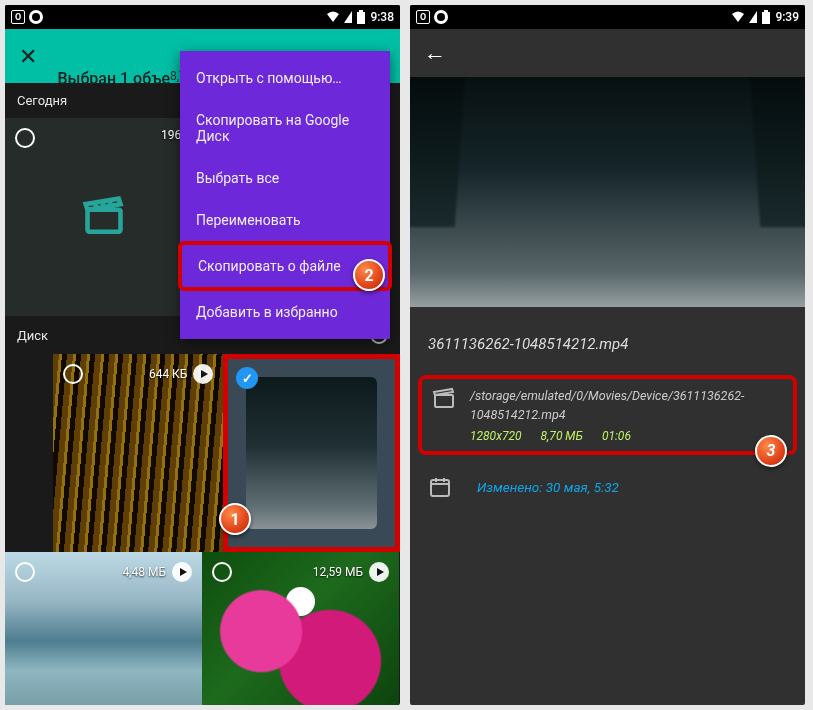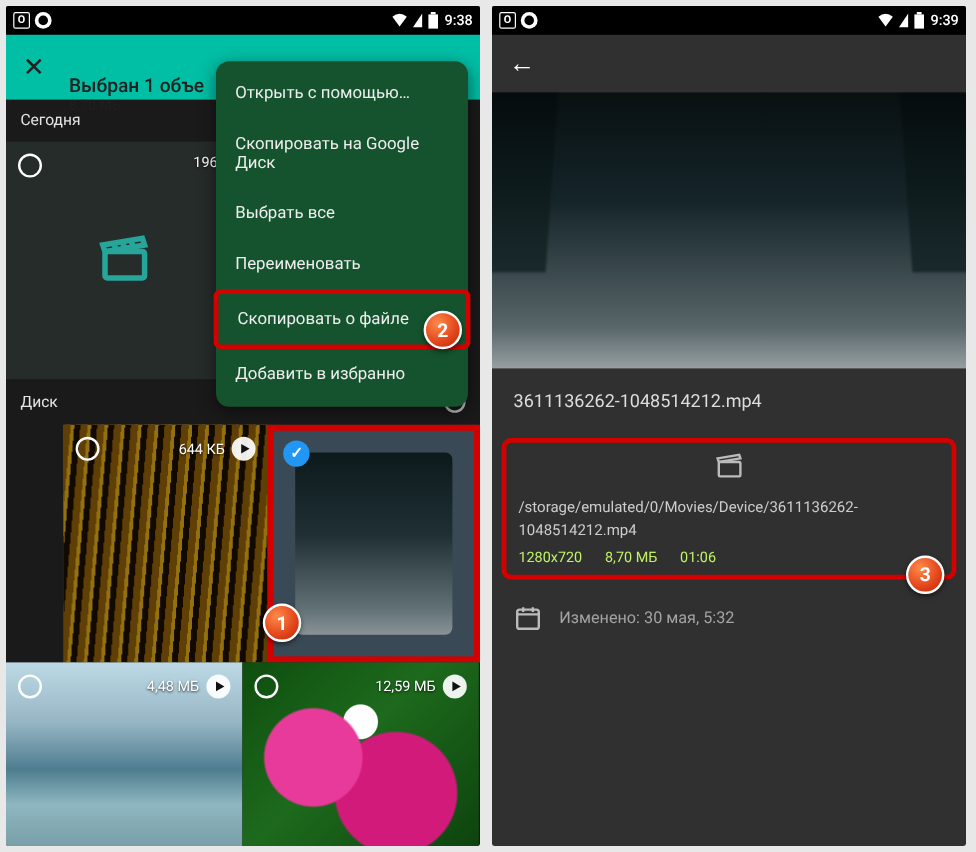--- a/index.html
+++ b/index.html
@@ -59,21 +59,21 @@
   .sel-header {
     height: 54px;
     background: #00BFA5;
     display: flex;
     align-items: center;
     padding: 0 14px;
     gap: 20px;
     color: #212121;
   }
   .sel-close { font-size: 22px; font-weight: 300; cursor: pointer; }
-  .sel-text { display: flex; flex-direction: column; margin-top: 44px; }
+  .sel-text { display: flex; flex-direction: row; margin-top: 44px; }
   .sel-main { font-size: 16px; font-weight: 500; }
   .sel-sub { font-size: 12px; opacity: .85; }
   
   .section-label {
     color: #e5e5e5;
     font-size: 13px;
     padding: 10px 12px;
     display: flex;
     justify-content: space-between;
     align-items: center;
@@ -160,22 +160,22 @@
       radial-gradient(circle at 30% 40%, #e83a9a 0 40px, transparent 42px),
       radial-gradient(circle at 65% 55%, #d11a7a 0 50px, transparent 52px),
       radial-gradient(circle at 50% 25%, #ffffff 0 14px, transparent 15px),
       linear-gradient(135deg, #0e4d0e 0%, #1d6a1d 40%, #0a3a0a 100%);
   }
   
   .ctx-menu {
     position: absolute;
     top: 46px; right: 10px;
     width: 210px;
-    background: #14532d;
-    border-radius: 11px;
+    background: #6d28d9;
+    border-radius: 1px;
     box-shadow: 0 4px 14px rgba(0,0,0,.5);
     padding: 6px 0;
     z-index: 30;
   }
   .ctx-item {
     padding: 13px 16px;
     color: #eee;
     font-size: 14px;
     cursor: pointer;
     position: relative;
@@ -216,42 +216,41 @@
   .hero::before, .hero::after {
     content: "";
     position: absolute;
     top: 0; bottom: 35%;
     width: 60px;
     background: linear-gradient(180deg, #050c0d 0%, #0d1a1c 50%, #1a2a2c 100%);
     filter: blur(1px);
   }
   .hero::before { left: -10px; transform: skewX(-4deg); }
   .hero::after { right: -10px; transform: skewX(4deg); }
-  .detail-body { padding: 18px 18px; color: #ddd; }
+  .detail-body { padding: 28px 18px; color: #ddd; font-style: italic; }
   .fname { font-size: 15px; margin-bottom: 22px; }
   .info-block {
     border: 4px solid #d40000;
     border-radius: 8px;
     padding: 8px 10px;
     margin: 0 -10px 16px -10px;
-    display: flex; gap: 14px; align-items: center;
-    position: relative;
-    flex-direction: column;
+    display: flex; gap: 14px; align-items: flex-start;
+    position: relative;
   }
   .info-icon {
     width: 24px; height: 24px; flex-shrink: 0;
     stroke: #bbb; fill: none; stroke-width: 2;
   }
   .info-text { font-size: 12.5px; color: #ccc; line-height: 1.5; }
   .info-meta { color: #bef264; font-size: 12px; margin-top: 4px; }
   .info-meta span { margin-right: 16px; }
   .mod-row {
-    display: flex; gap: 14px; align-items: center;
+    display: flex; gap: 25px; align-items: center;
     padding: 4px 0;
-    color: #a3a3a3; font-size: 13.5px;
+    color: #0ea5e9; font-size: 13.5px;
   }
 </style>
 </head>
 <body>
 
 <div class="screens">
 
   <div class="screen">
     <div class="statusbar">
       <div class="status-left">

